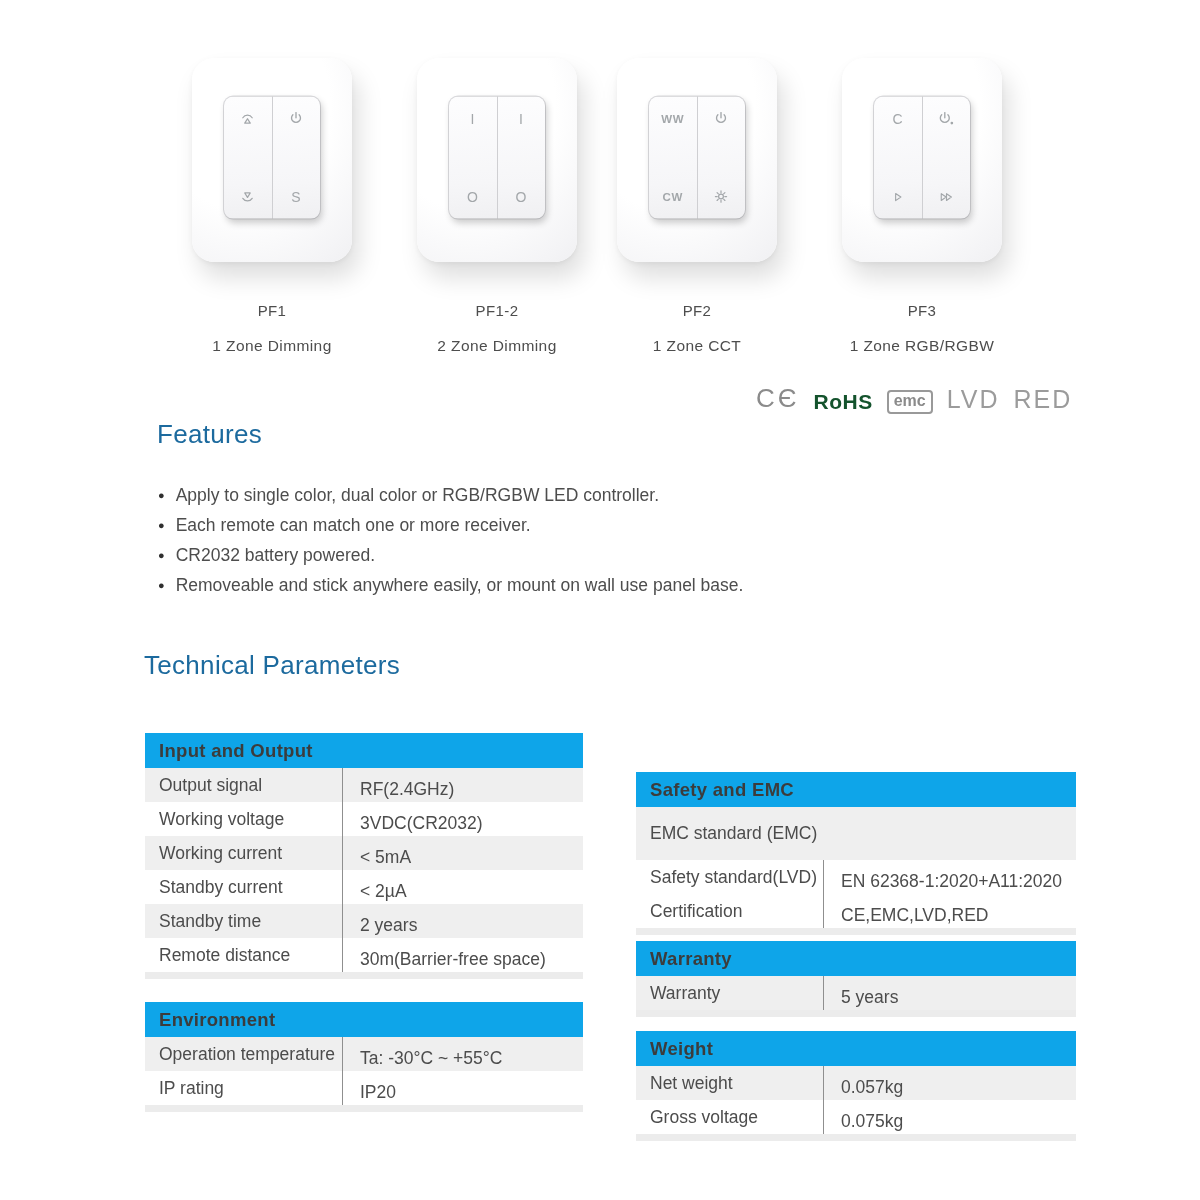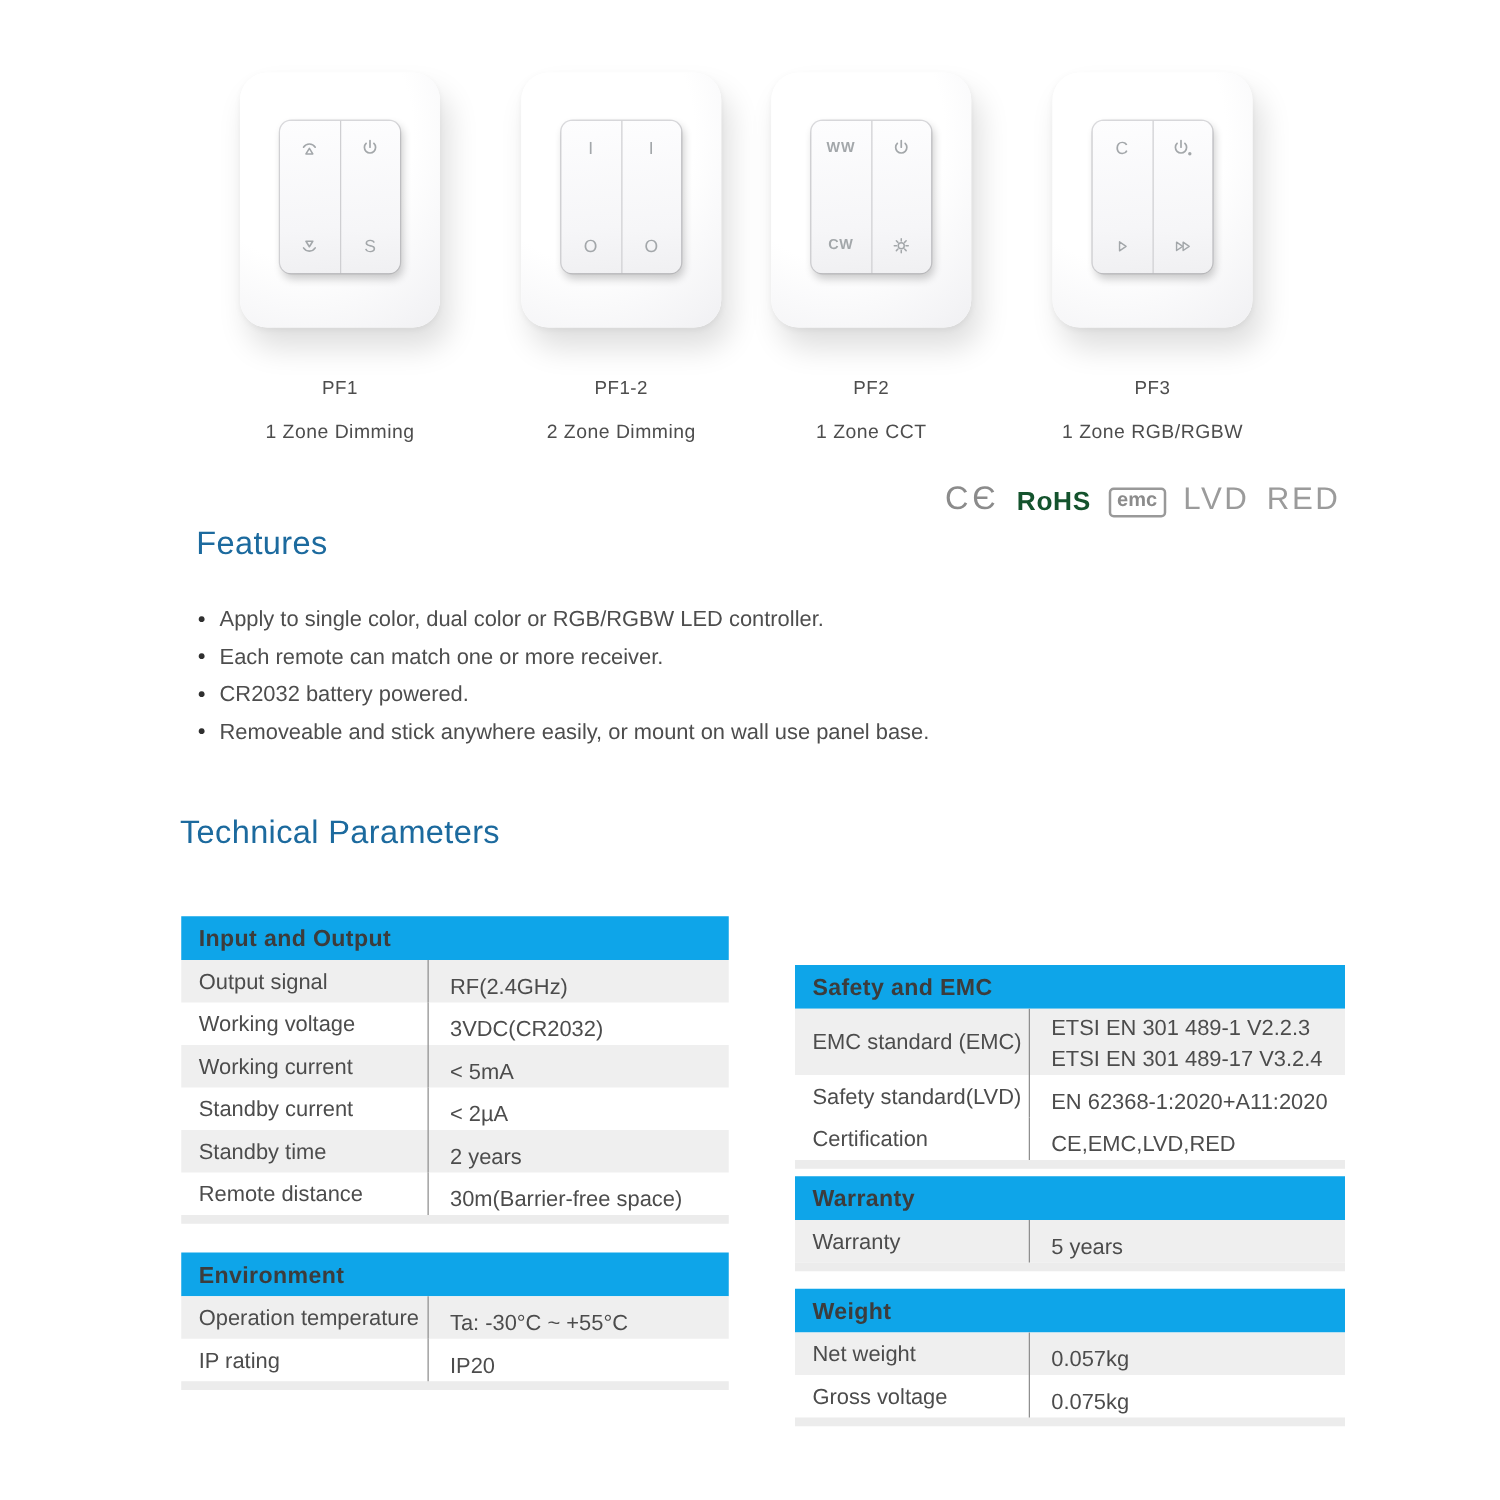--- a/index.html
+++ b/index.html
@@ -279,24 +279,20 @@
           <span>IP20</span>
         </div>
     </div>
     <div class="spec-strip"></div>
   </div>
 
   <div class="spec-table right-col" id="tbl-safety">
     <div class="spec-header">Safety and EMC</div>
     <div class="spec-row alt tall">
       <div class="spec-label">EMC standard (EMC)</div>
-      <div class="spec-value">
-        <span>ETSI EN 301 489-1 V2.2.3</span>
-        <span>ETSI EN 301 489-17 V3.2.4</span>
-      </div>
     </div>
     <div class="spec-row">
       <div class="spec-label">Safety standard(LVD)</div>
       <div class="spec-value">
           <span>EN 62368-1:2020+A11:2020</span>
         </div>
     </div>
     <div class="spec-row">
       <div class="spec-label">Certification</div>
       <div class="spec-value">

